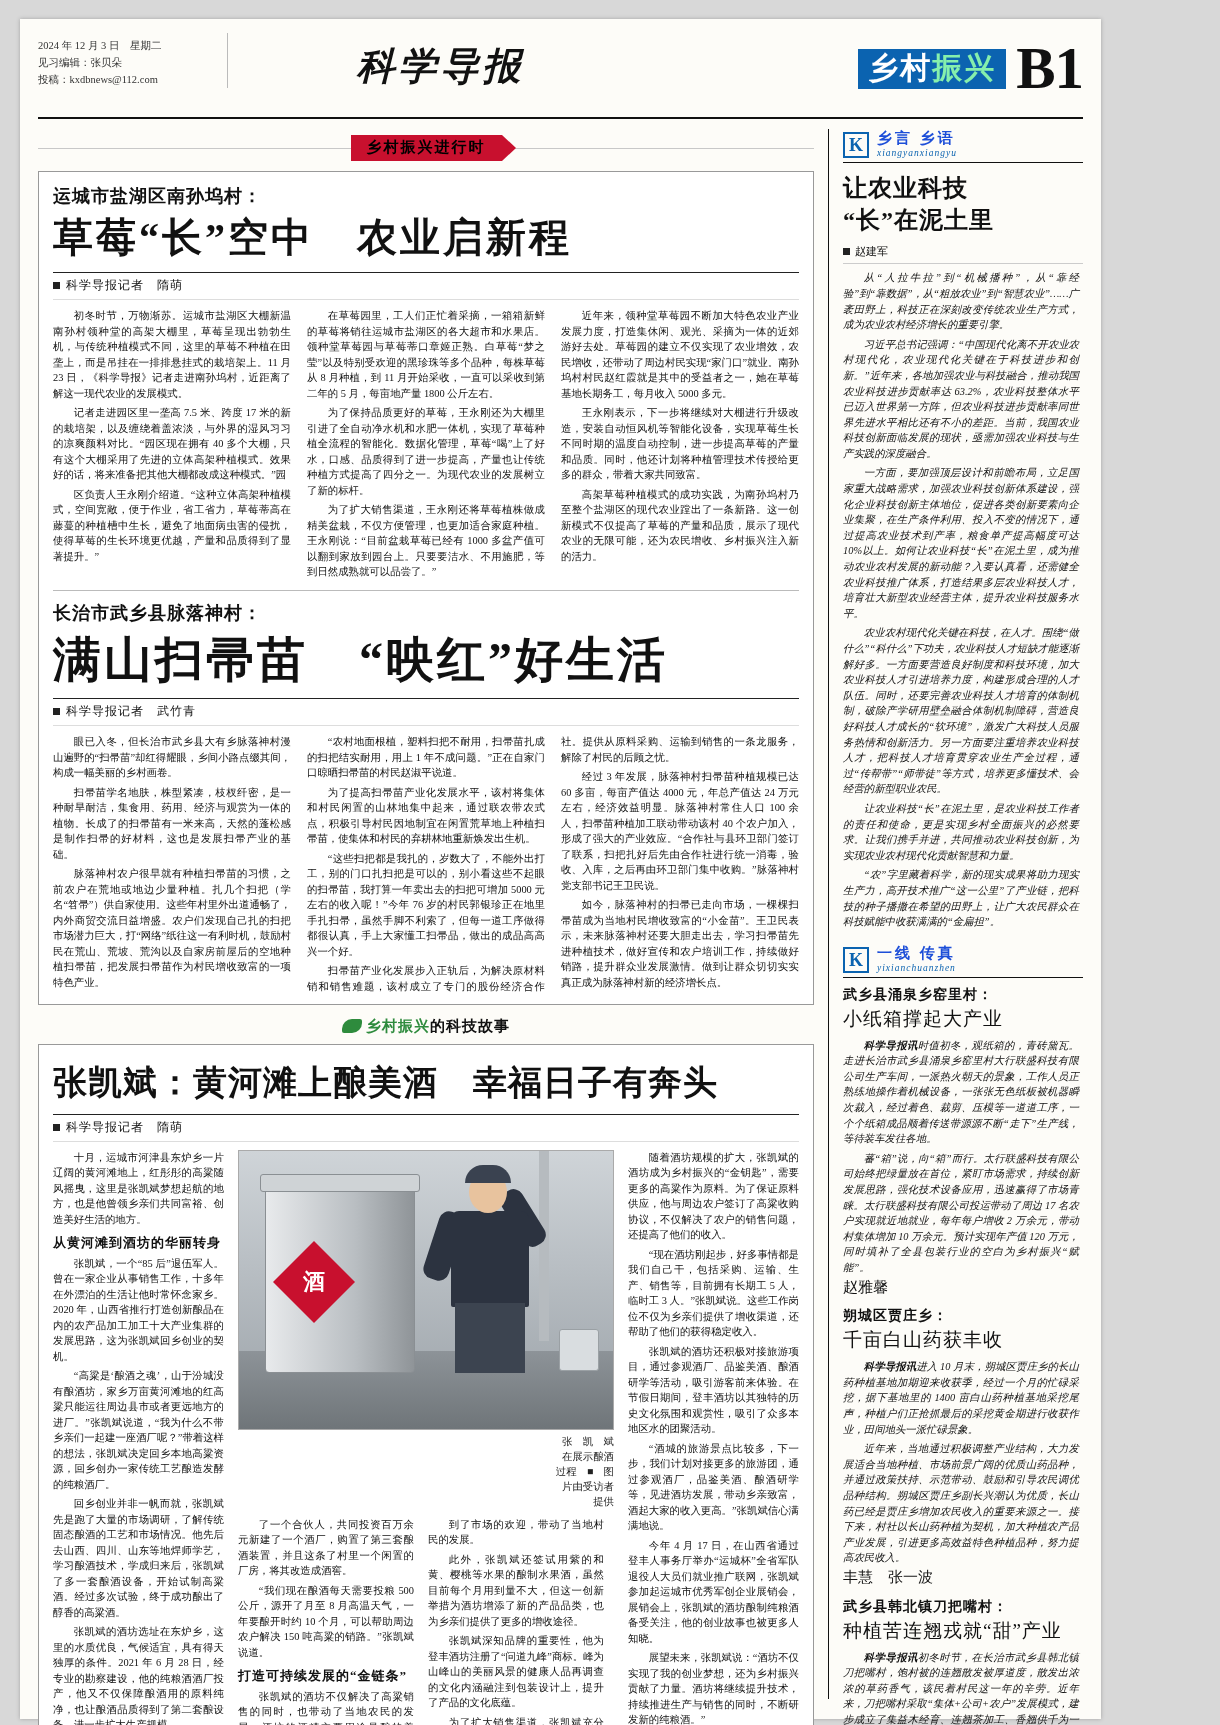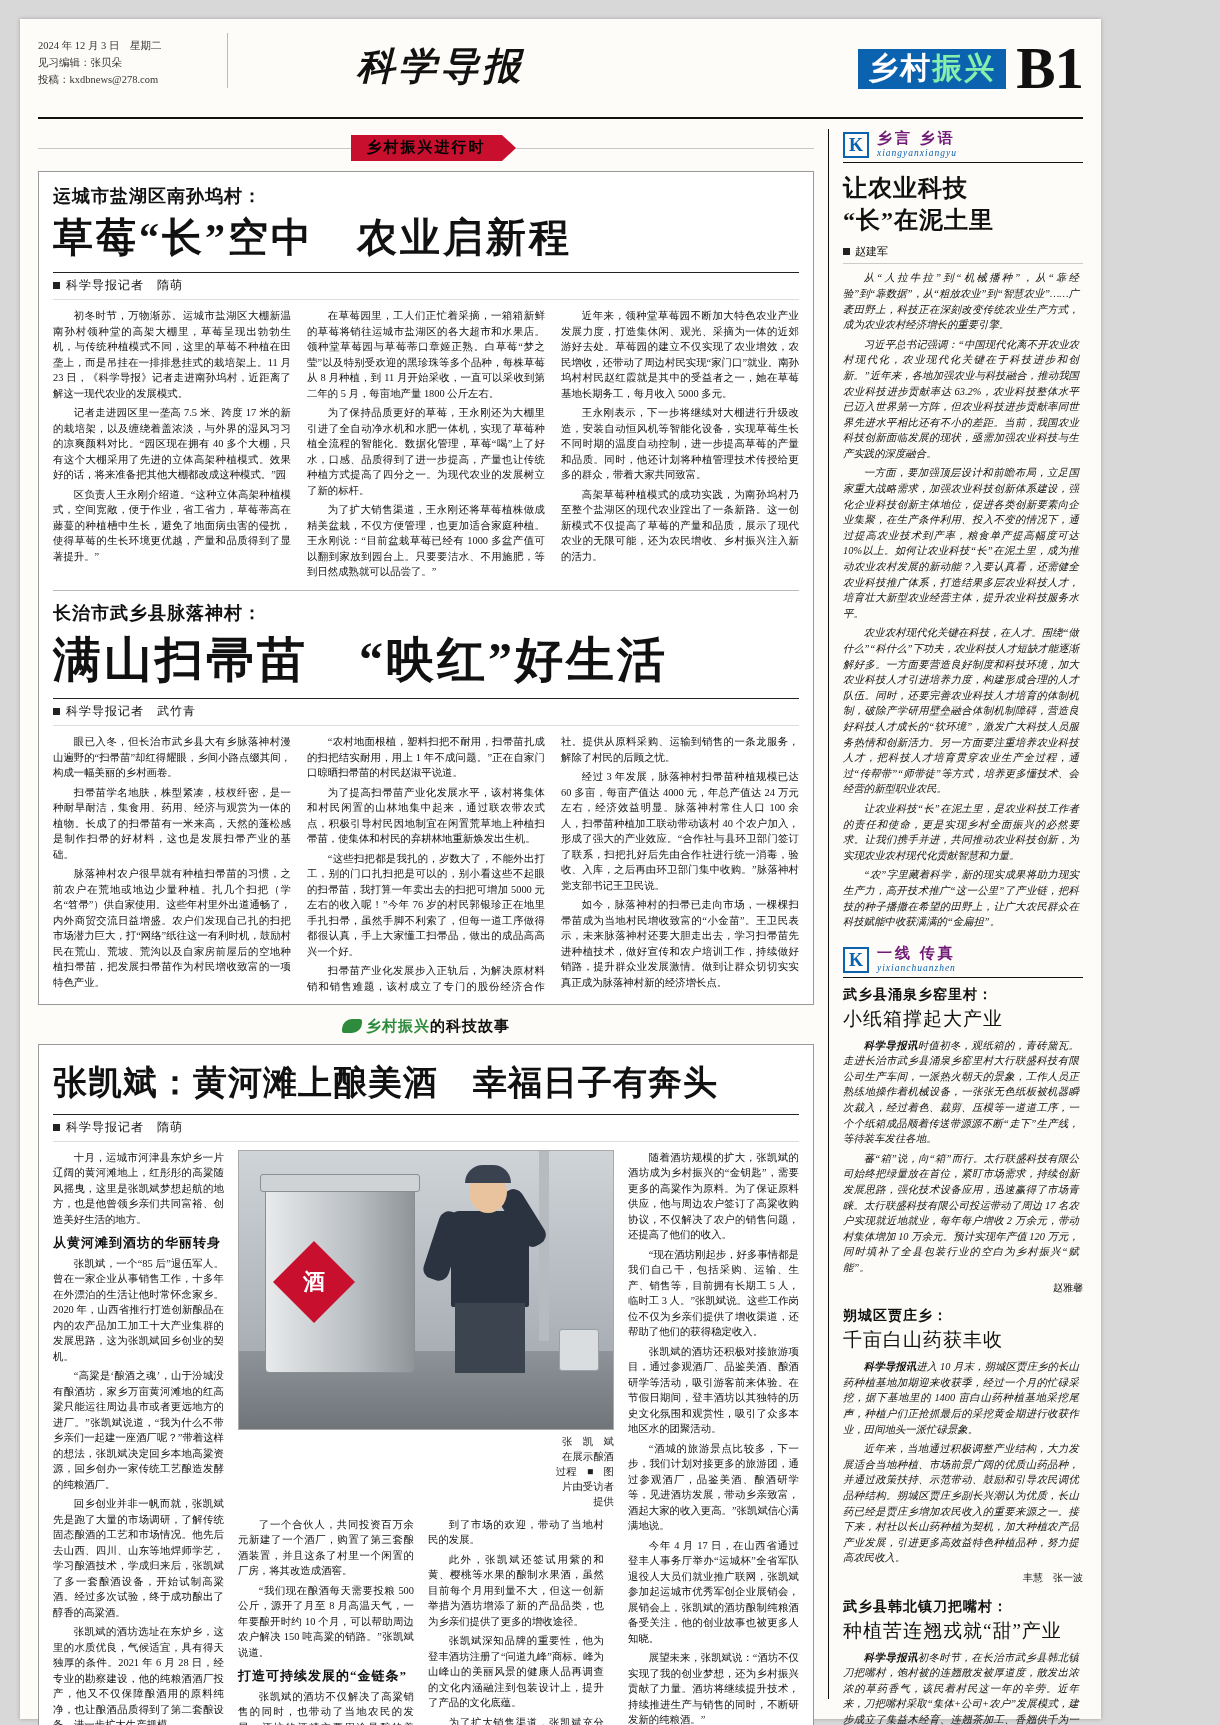--- a/index.html
+++ b/index.html
@@ -286,21 +286,21 @@
     margin-bottom: 8px;
   }
   .rc-k {
     width: 26px; height: 26px;
     border: 2px solid #0b63b0;
     color: #0b63b0;
     font-size: 18px; font-weight: bold;
     text-align: center; line-height: 23px;
     font-family: "Liberation Serif", serif;
   }
-  .rc-titles .cn { font-size: 15px; font-weight: bold; letter-spacing: 3px; color: #701a75; }
+  .rc-titles .cn { font-size: 15px; font-weight: bold; letter-spacing: 3px; color: #1d4ed8; }
   .rc-titles .py { font-size: 9.5px; color: #0b63b0; letter-spacing: 1px; font-style: italic; }
   .rc-headline {
     font-size: 24px;
     font-weight: bold;
     line-height: 1.32;
     letter-spacing: 1px;
     margin: 10px 0 8px 0;
   }
   .rc-byline {
     font-size: 11px;
@@ -308,36 +308,36 @@
     padding-bottom: 4px;
     margin-bottom: 6px;
   }
   .rc-byline .sq { display:inline-block; width:7px;height:7px;background:#222;margin-right:5px; }
   .rc-body {
     font-size: 10.4px;
     line-height: 15.6px;
     text-align: justify;
   }
   .rc-body p { margin: 0 4px 4px 0; text-indent: 2em; font-style: italic; }
-  .rc-sign { text-align: right; font-size: 10px; margin-top: 2px; }
+  .rc-sign { font-size: 15px; margin-top: 2px; }
   .rc-item { margin-bottom: 12px; }
   .rc-kicker { font-size: 14px; font-weight: bold; letter-spacing: 1px; margin-bottom: 2px; }
   .rc-sub { font-size: 19px; font-weight: normal; letter-spacing: 1px; margin-bottom: 6px; }
   .rc-lead { font-weight: bold; }
 </style>
 </head>
 <body>
 
 <div class="page">
 
   <div class="masthead">
     <div class="mh-left">
       <div>2024 年 12 月 3 日　星期二</div>
       <div>见习编辑：张贝朵</div>
-      <div>投稿：kxdbnews@278.com</div>
+      <div>投稿：kxdbnews@112.com</div>
     </div>
     <div class="mh-center">
       <div class="mh-title">科学导报</div>
     </div>
     <div class="mh-right">
       <div class="mh-badge">
         <span>乡村</span><span class="red">振兴</span>
       </div>
       <div class="mh-pageno">B1</div>
     </div>

